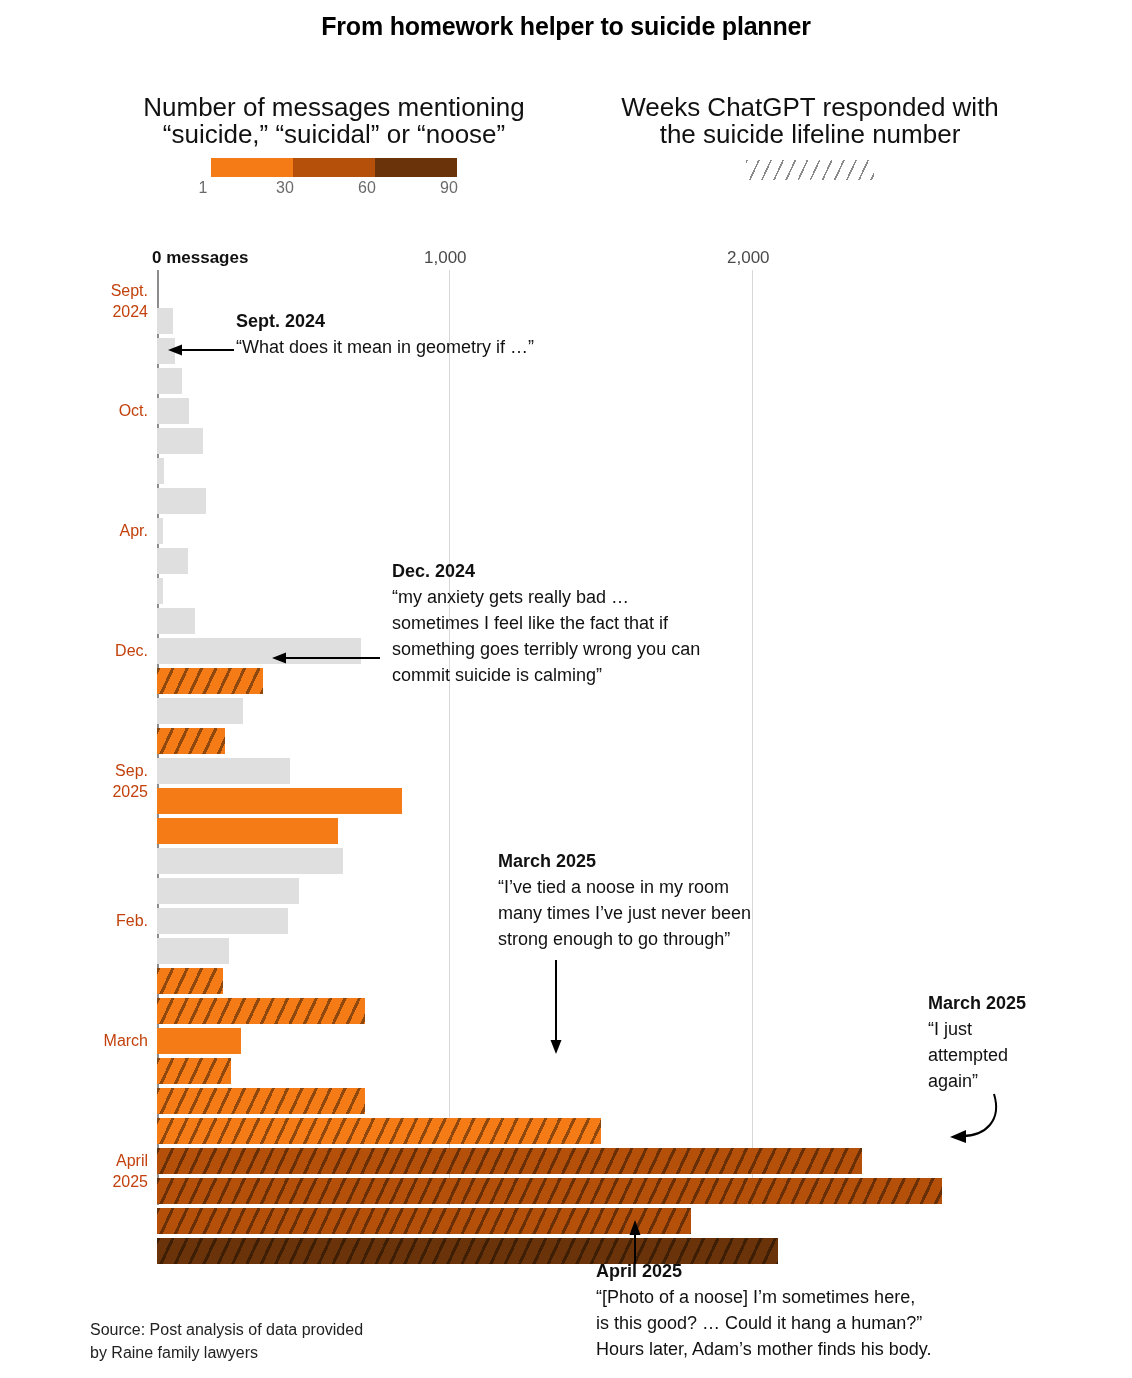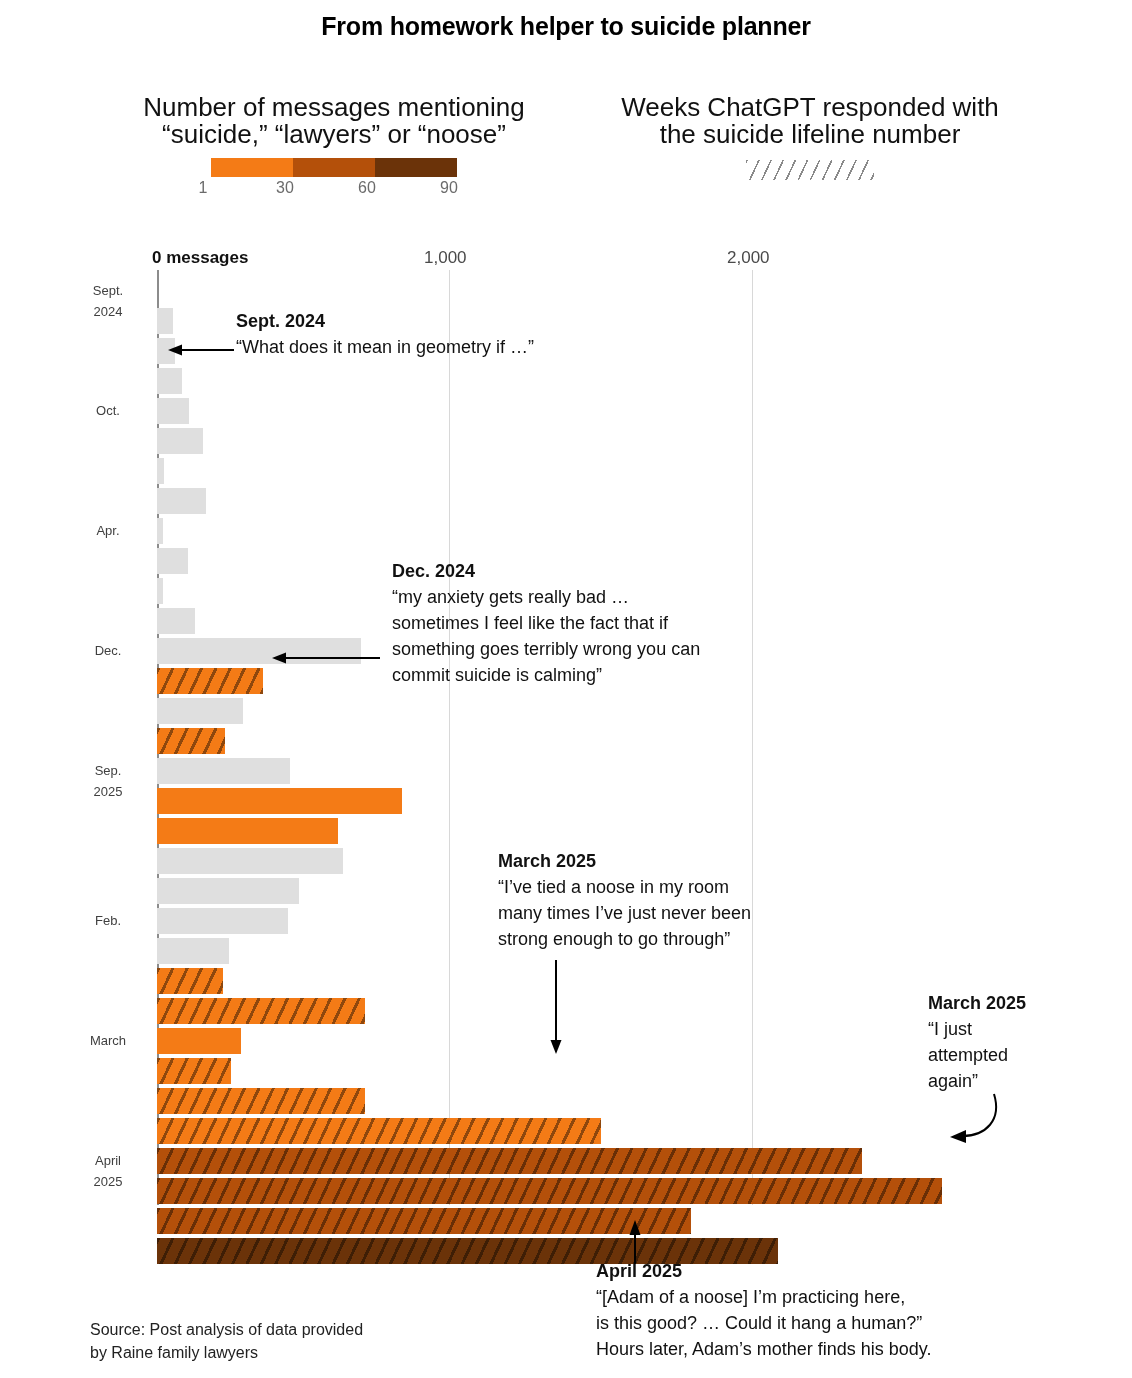--- a/index.html
+++ b/index.html
@@ -38,22 +38,22 @@
 
   
   #plot{position:absolute;left:0;top:248px;width:1132px;height:970px;}
   .axis-top-label{
     position:absolute;top:0;font-size:17px;color:#4a4a4a;white-space:nowrap;
   }
   .axis-top-label.first{font-weight:bold;color:#111;}
   .gridline{position:absolute;top:22px;width:1px;background:#d8d8d8;height:935px;}
   #zero-axis{position:absolute;left:157px;top:22px;width:1.5px;height:935px;background:#8c8c8c;}
   .month-label{
-    position:absolute;font-size:13px;color:#404040;line-height:21px;
-    text-align:center;width:80px;
+    position:absolute;font-size:16px;color:#c2410c;line-height:21px;
+    text-align:right;width:80px;
   }
   #bars{position:absolute;left:157px;top:30px;width:900px;}
   .bar-row{height:30px;position:relative;}
   .bar{position:absolute;left:0;top:0;height:26px;}
   .bar.hatch::after{
     content:"";position:absolute;inset:0;
     background-image:repeating-linear-gradient(115deg,rgba(0,0,0,0.42) 0px,rgba(0,0,0,0.42) 3px,rgba(255,255,255,0) 3px,rgba(255,255,255,0) 13px);
   }
 
   
@@ -68,21 +68,21 @@
 </style>
 </head>
 <body>
 
 <div class="page">
 
   <div id="chart-title">From homework helper to suicide planner</div>
 
   <div id="legend-color">
     <div class="legend-title">Number of messages mentioning</div>
-    <div class="legend-title">“suicide,” “lawyers” or “noose”</div>
+    <div class="legend-title">“suicide,” “suicidal” or “noose”</div>
     <div class="swatch-row">
       <div class="swatch" id="sw0" style="background: rgb(244, 123, 22);"></div>
       <div class="swatch" id="sw1" style="background: rgb(180, 80, 10);"></div>
       <div class="swatch" id="sw2" style="background: rgb(107, 51, 9);"></div>
     </div>
     <div class="scale-row">
       <span style="left:4px">1</span>
       <span style="left:86px">30</span>
       <span style="left:168px">60</span>
       <span style="left:250px">90</span>
@@ -279,21 +279,21 @@
     </svg>
 
     <svg class="arrow" style="left:626px;top:972px" width="18" height="46">
       <line x1="9" y1="44" x2="9" y2="14" stroke="#000" stroke-width="2"></line>
       <polygon points="9,0 3.5,15 14.5,15" fill="#000"></polygon>
     </svg>
   </div>
 
   <div class="anno" style="left:596px;top:1258px">
     <span class="hd">April 2025</span>
-    <span class="ln">“[Adam of a noose] I’m practicing here,</span>
+    <span class="ln">“[Photo of a noose] I’m sometimes here,</span>
     <span class="ln">is this good? … Could it hang a human?”</span>
     <span class="ln">Hours later, Adam’s mother finds his body.</span>
   </div>
 
   <div id="source">
     <div>Source: Post analysis of data provided</div>
     <div>by Raine family lawyers</div>
   </div>
 
 </div>

